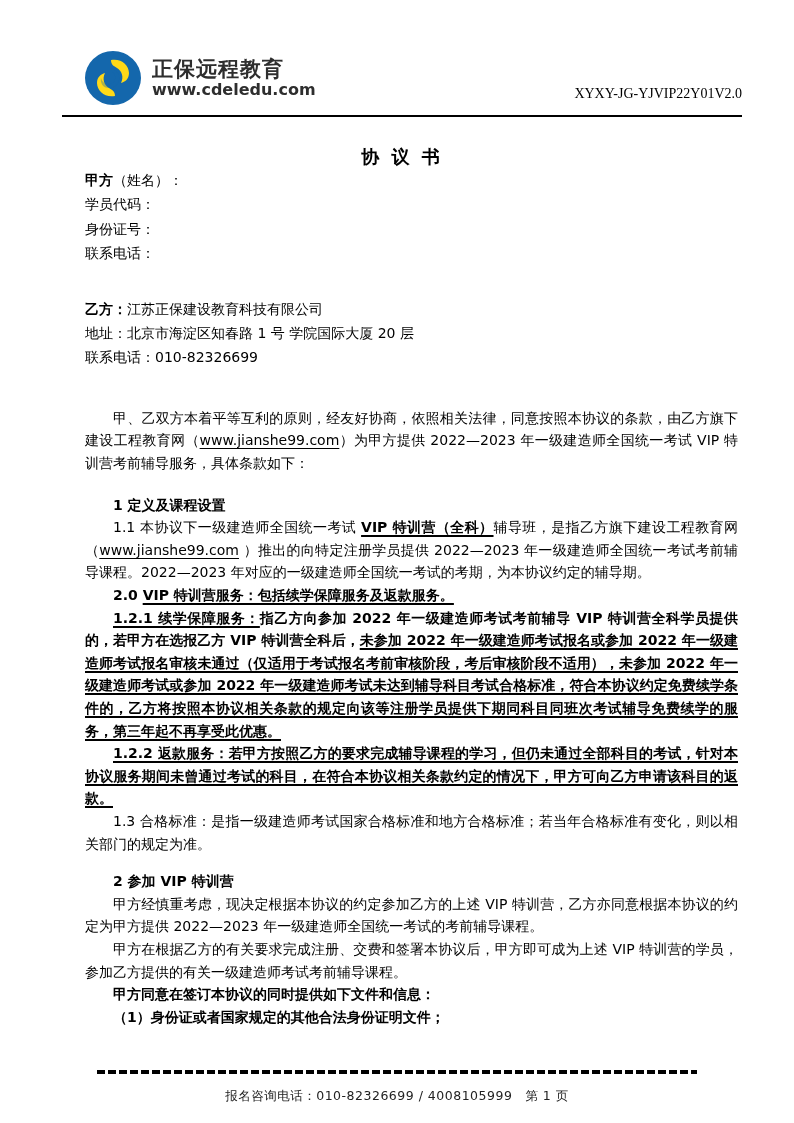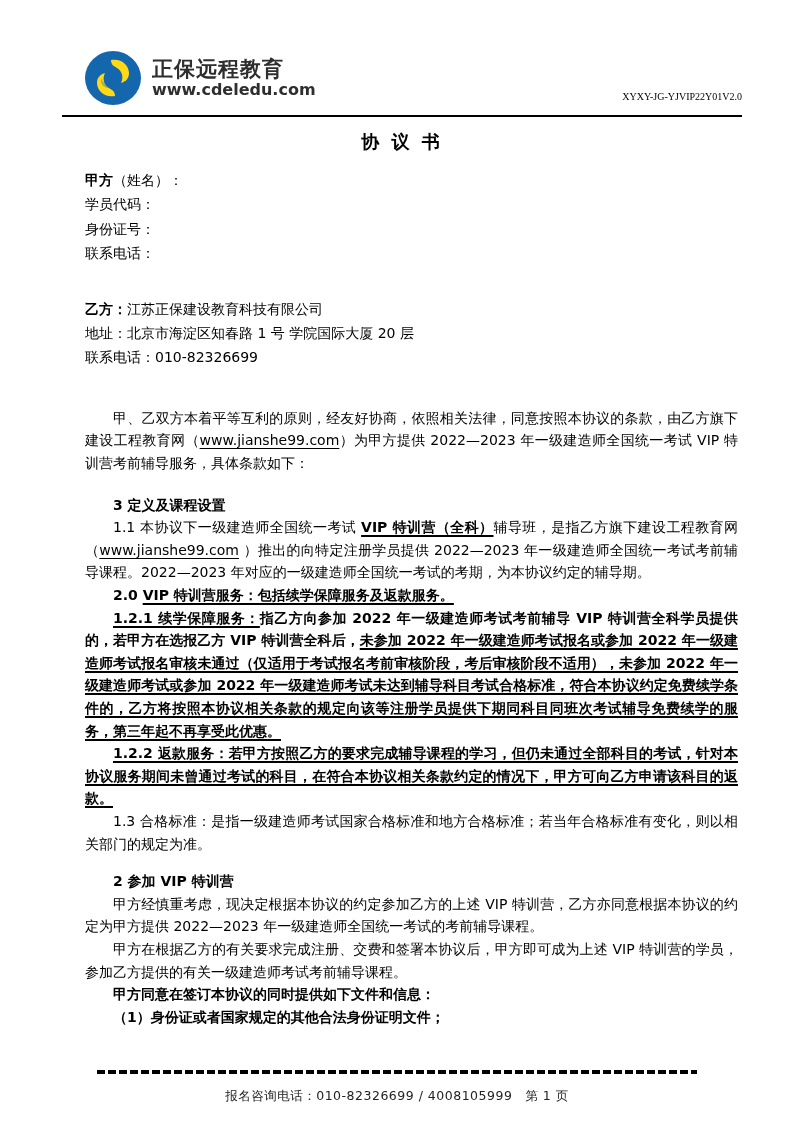--- a/index.html
+++ b/index.html
@@ -16,26 +16,26 @@
   
   .header{position:absolute;top:50px;left:62px;right:52px;}
   .logo-row{display:flex;align-items:flex-end;justify-content:space-between;}
   .logo-block{display:flex;align-items:center;gap:10px;margin-left:22px;}
   .logo-mark{width:58px;height:56px;flex:0 0 auto;}
   .brand-text{display:flex;flex-direction:column;line-height:1.15;}
   .brand-name{font-size:21px;font-weight:bold;color:#2e2e2e;letter-spacing:1px;}
   .brand-url{font-size:16px;font-weight:bold;color:#2e2e2e;}
   .doc-code{
     font-family:"Liberation Serif","DejaVu Serif",serif;
-    font-size:10px;color:#000;padding-bottom:4px;
+    font-size:14px;color:#000;padding-bottom:4px;
   }
   .header-rule{margin-top:9px;border-top:2px solid #000;}
   
   .doc-title{
-    margin:0;padding-top:13px;
+    margin:0;padding-top:28px;
     text-align:center;
     font-size:18px;font-weight:bold;letter-spacing:3px;
   }
   
   .body-text{
     position:absolute;top:168px;left:85px;right:56px;
     font-size:14px;line-height:22.6px;
     text-align:justify;
   }
   p{margin:0;}
@@ -93,21 +93,21 @@
     <p class="pline">学员代码：</p>
     <p class="pline">身份证号：</p>
     <p class="pline">联系电话：</p>
 
     <p class="pline gap-top-sm" style="margin-top:31px"><span class="sg-bold">乙方：</span><span class="sg-normal">江苏正保建设教育科技有限公司</span></p>
     <p class="pline">地址：北京市海淀区知春路 1 号 学院国际大厦 20 层</p>
     <p class="pline">联系电话：010-82326699</p>
 
     <p class="indent" style="margin-top:37px"><span class="sg-normal">甲、乙双方本着平等互利的原则，经友好协商，依照相关法律，同意按照本协议的条款，由乙方旗下建设工程教育网（</span><span class="sg-link">www.jianshe99.com</span><span class="sg-normal">）为甲方提供 2022—2023 年一级建造师全国统一考试 VIP 特训营考前辅导服务，具体条款如下：</span></p>
 
-    <p class="sec-heading gap-top-lg">3 定义及课程设置</p>
+    <p class="sec-heading gap-top-lg">1 定义及课程设置</p>
     <p class="indent"><span class="sg-normal">1.1 本协议下一级建造师全国统一考试 </span><span class="sg-boldline">VIP 特训营（全科）</span><span class="sg-normal">辅导班，是指乙方旗下建设工程教育网（</span><span class="sg-link">www.jianshe99.com</span><span class="sg-normal"> ）推出的向特定注册学员提供 2022—2023 年一级建造师全国统一考试考前辅导课程。2022—2023 年对应的一级建造师全国统一考试的考期，为本协议约定的辅导期。</span></p>
     <p class="indent"><span class="sg-bold">2.0 </span><span class="sg-boldline">VIP 特训营服务：包括续学保障服务及返款服务。</span></p>
     <p class="indent"><span class="sg-boldline">1.2.1 续学保障服务：</span><span class="sg-bold">指乙方向参加 2022 年一级建造师考试考前辅导 VIP 特训营全科学员提供的，若甲方在选报乙方 VIP 特训营全科后，</span><span class="sg-boldline">未参加 2022 年一级建造师考试报名或参加 2022 年一级建造师考试报名审核未通过（仅适用于考试报名考前审核阶段，考后审核阶段不适用），未参加 2022 年一级建造师考试或参加 2022 年一级建造师考试未达到辅导科目考试合格标准，符合本协议约定免费续学条件的，乙方将按照本协议相关条款的规定向该等注册学员提供下期同科目同班次考试辅导免费续学的服务，第三年起不再享受此优惠。</span></p>
     <p class="indent"><span class="sg-boldline">1.2.2 返款服务：若甲方按照乙方的要求完成辅导课程的学习，但仍未通过全部科目的考试，针对本协议服务期间未曾通过考试的科目，在符合本协议相关条款约定的情况下，甲方可向乙方申请该科目的返款。</span></p>
     <p class="indent"><span class="sg-normal">1.3 合格标准：是指一级建造师考试国家合格标准和地方合格标准；若当年合格标准有变化，则以相关部门的规定为准。</span></p>
 
     <p class="sec-heading gap-top-md">2 参加 VIP 特训营</p>
     <p class="indent">甲方经慎重考虑，现决定根据本协议的约定参加乙方的上述 VIP 特训营，乙方亦同意根据本协议的约定为甲方提供 2022—2023 年一级建造师全国统一考试的考前辅导课程。</p>
     <p class="indent">甲方在根据乙方的有关要求完成注册、交费和签署本协议后，甲方即可成为上述 VIP 特训营的学员，参加乙方提供的有关一级建造师考试考前辅导课程。</p>
     <p class="indent bold">甲方同意在签订本协议的同时提供如下文件和信息：</p>

